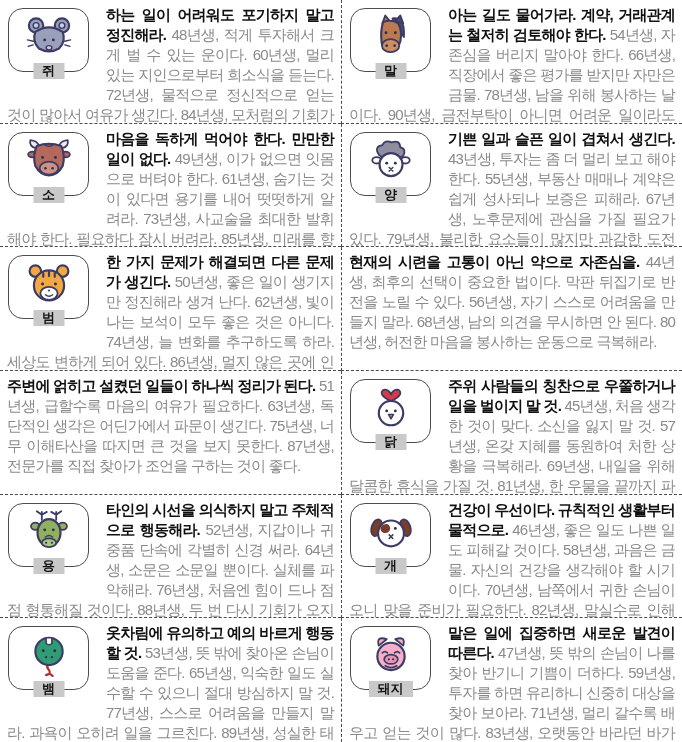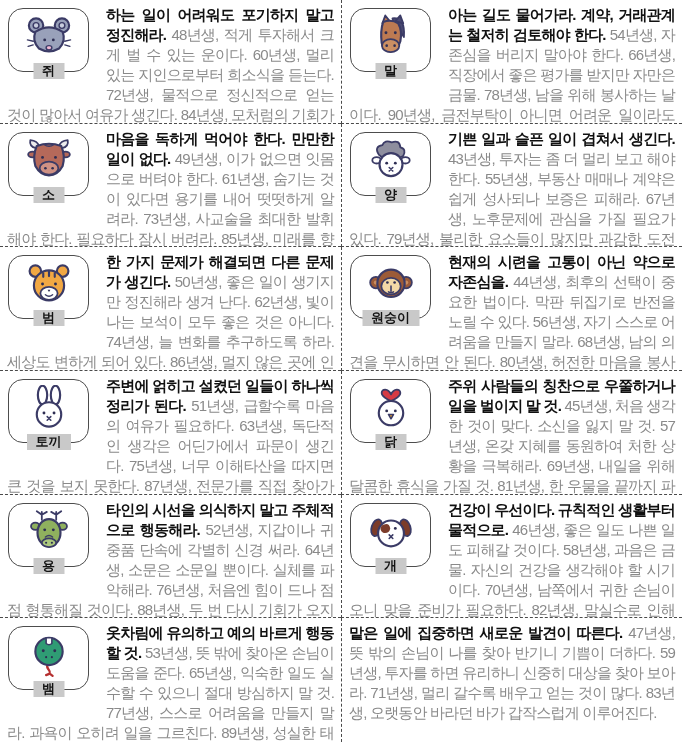--- a/index.html
+++ b/index.html
@@ -152,56 +152,23 @@
       <path d="M30 40 h4 l-2 3 Z" fill="#2d2d52" stroke="none"></path>
       <path d="M27 47 q5 4 10 0" stroke-width="2" fill="none"></path>
     </g>
   </svg>
         <div class="icon-label">범</div>
       </div>
     </div>
     <p class="fortune"><b class="lead">한 가지 문제가 해결되면 다른 문제가 생긴다.</b> <span class="body">50년생, 좋은 일이 생기지만 정진해라 생겨 난다. 62년생, 빛이 나는 보석이 모두 좋은 것은 아니다. 74년생, 늘 변화를 추구하도록 하라. 세상도 변하게 되어 있다. 86년생, 멀지 않은 곳에 인연이 기다리고 있다.</span></p>
   </div>
     <div class="cell right">
-    <div class="icon-float">
-      <div class="icon-box">
-          <svg viewBox="0 0 64 64">
-    <g stroke="#3b3b66" stroke-width="3" stroke-linecap="round" stroke-linejoin="round">
-      <circle cx="11" cy="30" r="8" fill="#9c5b38" stroke-width="2.5"></circle>
-      <circle cx="53" cy="30" r="8" fill="#9c5b38" stroke-width="2.5"></circle>
-      <circle cx="11" cy="30" r="3" fill="#c98c5f" stroke="none"></circle>
-      <circle cx="53" cy="30" r="3" fill="#c98c5f" stroke="none"></circle>
-      <circle cx="32" cy="31" r="19" fill="#9c5b38"></circle>
-      <ellipse cx="32" cy="35" rx="13.5" ry="11.5" fill="#f3d8a6" stroke-width="2.5"></ellipse>
-      <circle cx="27" cy="30" r="1.8" fill="#2d2d52" stroke="none"></circle>
-      <circle cx="37" cy="30" r="1.8" fill="#2d2d52" stroke="none"></circle>
-      <path d="M32 35 v7 M28.5 43 q3.5 2.5 7 0" stroke-width="2.2" fill="none"></path>
-    </g>
-  </svg>
-        <div class="icon-label">원숭이</div>
-      </div>
-    </div>
     <p class="fortune"><b class="lead">현재의 시련을 고통이 아닌 약으로 자존심을.</b> <span class="body">44년생, 최후의 선택이 중요한 법이다. 막판 뒤집기로 반전을 노릴 수 있다. 56년생, 자기 스스로 어려움을 만들지 말라. 68년생, 남의 의견을 무시하면 안 된다. 80년생, 허전한 마음을 봉사하는 운동으로 극복해라.</span></p>
   </div>
     <div class="cell">
-    <div class="icon-float">
-      <div class="icon-box">
-          <svg viewBox="0 0 64 64">
-    <g stroke="#3b3b66" stroke-width="3" stroke-linecap="round" stroke-linejoin="round">
-      <ellipse cx="23" cy="14" rx="6.5" ry="13" fill="#ffffff"></ellipse>
-      <ellipse cx="41" cy="14" rx="6.5" ry="13" fill="#ffffff"></ellipse>
-      <circle cx="32" cy="41" r="17" fill="#ffffff"></circle>
-      <circle cx="25" cy="39" r="2" fill="#2d2d52" stroke="none"></circle>
-      <circle cx="39" cy="39" r="2" fill="#2d2d52" stroke="none"></circle>
-      <path d="M29.5 44 L34.5 49 M34.5 44 L29.5 49" stroke-width="2.2" fill="none"></path>
-    </g>
-  </svg>
-        <div class="icon-label">토끼</div>
-      </div>
-    </div>
     <p class="fortune"><b class="lead">주변에 얽히고 설켰던 일들이 하나씩 정리가 된다.</b> <span class="body">51년생, 급할수록 마음의 여유가 필요하다. 63년생, 독단적인 생각은 어딘가에서 파문이 생긴다. 75년생, 너무 이해타산을 따지면 큰 것을 보지 못한다. 87년생, 전문가를 직접 찾아가 조언을 구하는 것이 좋다.</span></p>
   </div>
     <div class="cell right">
     <div class="icon-float">
       <div class="icon-box">
           <svg viewBox="0 0 64 64">
     <g stroke="#3b3b66" stroke-width="3" stroke-linecap="round" stroke-linejoin="round">
       <path d="M32 13 C28 4 19 5 19 11 C19 17 27 19 32 23 C37 19 45 17 45 11 C45 5 36 4 32 13 Z" fill="#d63a44" stroke-width="2.5"></path>
       <circle cx="32" cy="39" r="17" fill="#ffffff"></circle>
       <circle cx="26" cy="36" r="2" fill="#2d2d52" stroke="none"></circle>
@@ -267,15 +234,32 @@
       <circle cx="28" cy="35" r="1.5" fill="#2d2d52" stroke="none"></circle>
       <circle cx="36" cy="35" r="1.5" fill="#2d2d52" stroke="none"></circle>
     </g>
   </svg>
         <div class="icon-label">뱀</div>
       </div>
     </div>
     <p class="fortune"><b class="lead">옷차림에 유의하고 예의 바르게 행동할 것.</b> <span class="body">53년생, 뜻 밖에 찾아온 손님이 도움을 준다. 65년생, 익숙한 일도 실수할 수 있으니 절대 방심하지 말 것. 77년생, 스스로 어려움을 만들지 말라. 과욕이 오히려 일을 그르친다. 89년생, 성실한 태도가 주위의 극찬을 받는다.</span></p>
   </div>
     <div class="cell right last-row">
+    <div class="icon-float">
+      <div class="icon-box">
+          <svg viewBox="0 0 64 64">
+    <g stroke="#3b3b66" stroke-width="3" stroke-linecap="round" stroke-linejoin="round">
+      <path d="M15 19 Q11 5 26 10 Z" fill="#f5afc6" stroke-width="2.5"></path>
+      <path d="M49 19 Q53 5 38 10 Z" fill="#f5afc6" stroke-width="2.5"></path>
+      <circle cx="32" cy="34" r="19" fill="#f5afc6"></circle>
+      <path d="M20 29 q3.5 -3.5 7 0 M37 29 q3.5 -3.5 7 0" stroke-width="2.4" fill="none"></path>
+      <ellipse cx="32" cy="38" rx="9.5" ry="6.5" fill="#eb95b4" stroke-width="2.4"></ellipse>
+      <circle cx="29" cy="38" r="1.5" fill="#2d2d52" stroke="none"></circle>
+      <circle cx="35" cy="38" r="1.5" fill="#2d2d52" stroke="none"></circle>
+      <path d="M24 47 q8 5 16 0" stroke-width="2.4" fill="none"></path>
+    </g>
+  </svg>
+        <div class="icon-label">돼지</div>
+      </div>
+    </div>
     <p class="fortune"><b class="lead">맡은 일에 집중하면 새로운 발견이 따른다.</b> <span class="body">47년생, 뜻 밖의 손님이 나를 찾아 반기니 기쁨이 더하다. 59년생, 투자를 하면 유리하니 신중히 대상을 찾아 보아라. 71년생, 멀리 갈수록 배우고 얻는 것이 많다. 83년생, 오랫동안 바라던 바가 갑작스럽게 이루어진다.</span></p>
   </div>
   </div>
 
 </body></html>

